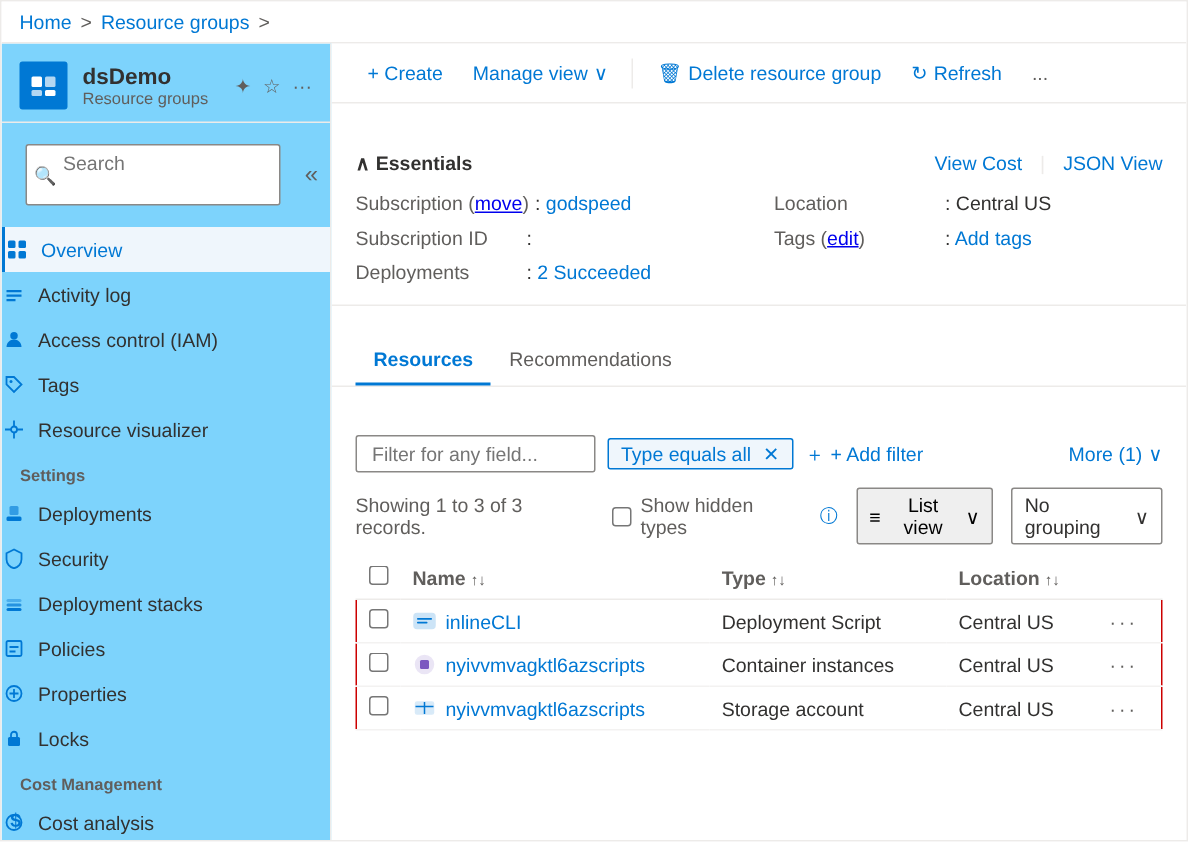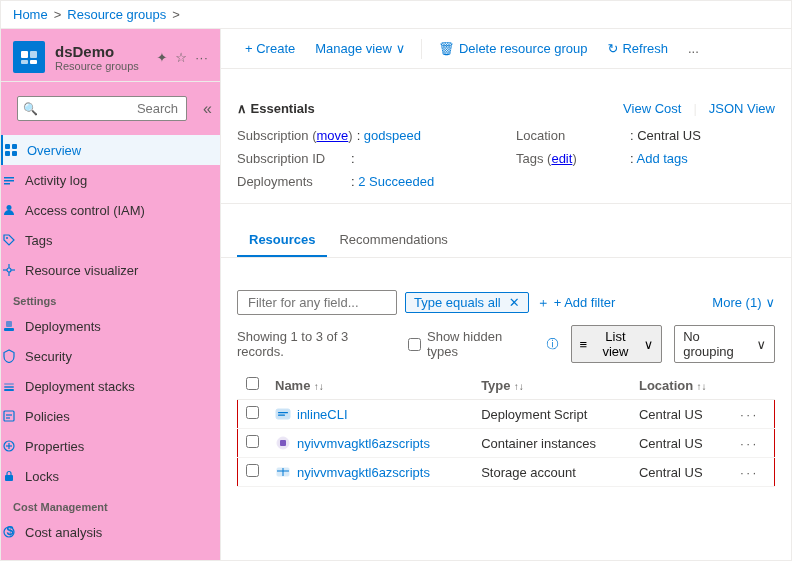--- a/index.html
+++ b/index.html
@@ -3,29 +3,29 @@
   <meta charset="utf-8">
   <style>
     * { box-sizing: border-box; margin: 0; padding: 0; font-family: 'Segoe UI', Arial, sans-serif; font-size: 13px; }
     body { background: #f3f2f1; color: #323130; }
     .app-container { width: 792px; height: 561px; background: #fff; display: flex; flex-direction: column; overflow: hidden; border: 1px solid #edebe9; }
     .breadcrumb { display: flex; align-items: center; gap: 6px; padding: 6px 12px; font-size: 12px; color: #0078d4; background: #fff; border-bottom: 1px solid #edebe9; }
     .breadcrumb span { color: #605e5c; }
     .breadcrumb a { color: #0078d4; text-decoration: none; }
     .breadcrumb-sep { color: #605e5c; }
     .main-content { display: flex; flex: 1; overflow: hidden; }
-    .sidebar { width: 220px; background: #f9a8d4; border-right: 1px solid #edebe9; display: flex; flex-direction: column; overflow-y: auto; flex-shrink: 0; }
+    .sidebar { width: 220px; background: #7dd3fc; border-right: 1px solid #edebe9; display: flex; flex-direction: column; overflow-y: auto; flex-shrink: 0; }
     .sidebar-header { padding: 12px 12px 8px; display: flex; align-items: center; gap: 10px; border-bottom: 1px solid #edebe9; }
     .sidebar-icon-box { width: 32px; height: 32px; background: #0078d4; border-radius: 2px; display: flex; align-items: center; justify-content: center; color: #fff; font-size: 16px; flex-shrink: 0; }
     .sidebar-title { font-size: 15px; font-weight: 600; }
     .sidebar-subtitle { font-size: 11px; color: #605e5c; }
     .sidebar-title-col { display: flex; flex-direction: column; }
     .sidebar-header-icons { display: flex; gap: 8px; margin-left: auto; color: #605e5c; cursor: pointer; }
     .search-box { margin: 8px; position: relative; display: flex; align-items: center; }
-    .search-box input { width: 100%; border: 1px solid #8a8886; padding: 4px 8px 4px 24px; border-radius: 2px; font-size: 13px; outline: none; text-align: right; }
+    .search-box input { width: 100%; border: 1px solid #8a8886; padding: 4px 8px 20px 24px; border-radius: 2px; font-size: 13px; outline: none; }
     .search-box .search-icon-inner { position: absolute; left: 6px; color: #605e5c; font-size: 12px; }
     .sidebar-collapse-btn { margin-left: 4px; color: #605e5c; cursor: pointer; font-size: 16px; border: none; background: none; }
     .nav-item { display: flex; align-items: flex-end; gap: 8px; padding: 7px 0; cursor: pointer; color: #323130; position: relative; }
     .nav-item.active { background: #eff6fc; color: #0078d4; border-left: 2px solid #0078d4; }
     .nav-item .nav-icon { width: 16px; height: 16px; display: flex; align-items: center; justify-content: center; flex-shrink: 0; }
     .nav-section-label { padding: 10px 12px 4px; font-size: 11px; font-weight: 600; color: #605e5c; text-transform: none; }
     .content-area { flex: 1; overflow-y: auto; display: flex; flex-direction: column; background: #fff; gap: 20px; }
     .toolbar { display: flex; align-items: center; gap: 4px; padding: 8px 16px; border-bottom: 1px solid #edebe9; }
     .toolbar-btn { display: flex; align-items: center; gap: 4px; padding: 4px 8px; border: none; background: none; color: #0078d4; cursor: pointer; font-size: 13px; border-radius: 2px; }
     .toolbar-divider { width: 1px; height: 20px; background: #edebe9; margin: 0 4px; }

